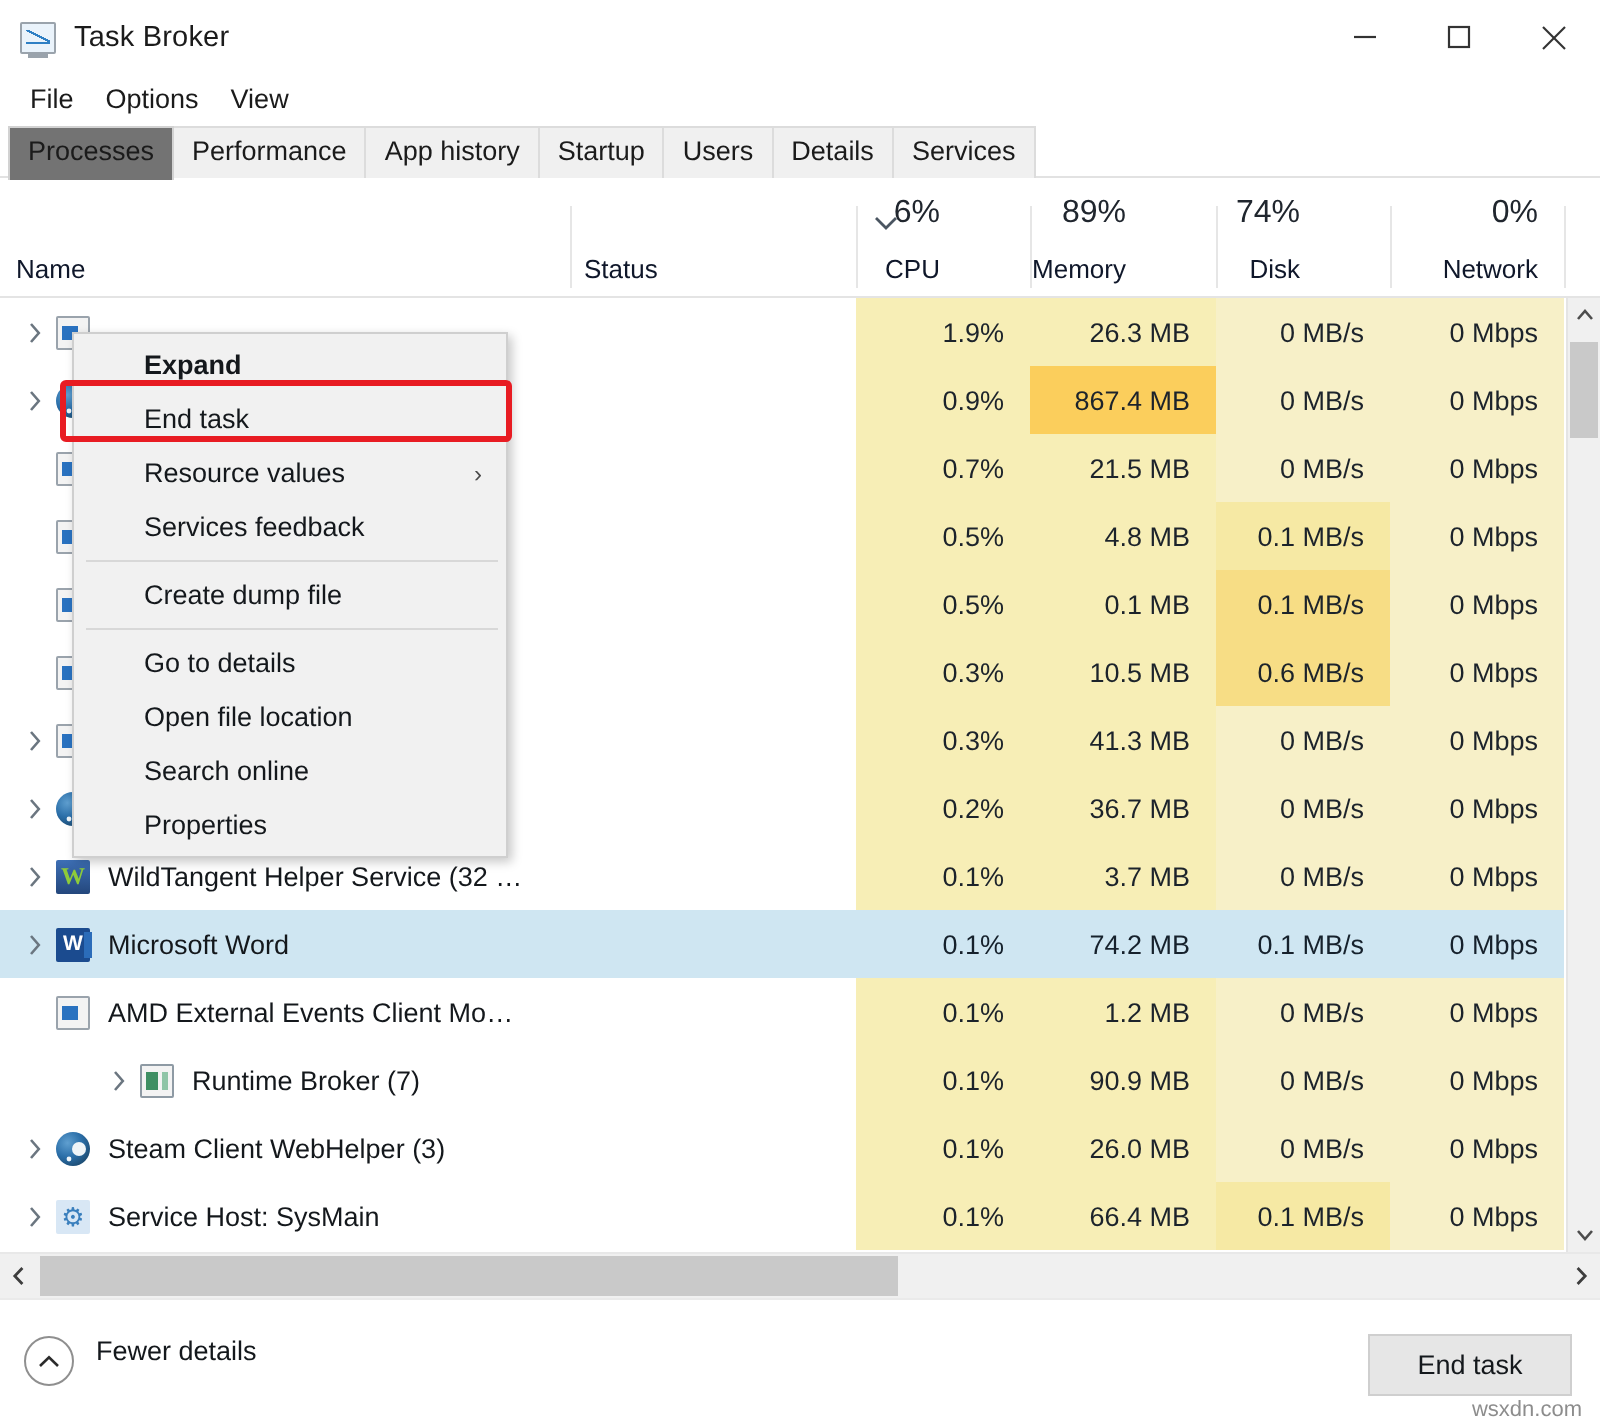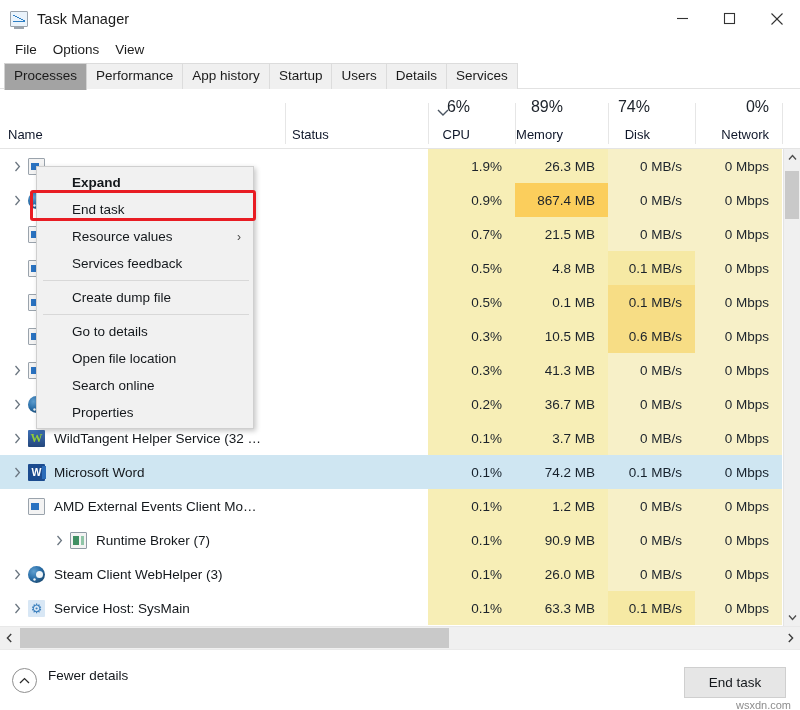--- a/index.html
+++ b/index.html
@@ -104,21 +104,21 @@
     padding: 4px 9px 5px 9px;
     background: #f0f0f0;
     border: 1px solid #dcdcdc;
     border-bottom: none;
     margin-right: -1px;
     position: relative;
     z-index: 1;
     line-height: 16px;
   }
   .tab.active {
-    background: #a3a3a3;
+    background: #737373;
     border-color: #d2d2d2;
     z-index: 3;
     padding-bottom: 6px;
     margin-bottom: -1px;
   }
 
   
   .colheader {
     position: relative;
     height: 59px;
@@ -365,21 +365,21 @@
     pointer-events: none;
   }
 </style>
 </head>
 <body>
 
 <div id="app">
 
   <div class="titlebar">
     <div class="tm-icon"></div>
-    <div class="title-text">Task Manager</div>
+    <div class="title-text">Task Broker</div>
     <div class="win-controls">
       <div class="win-btn">
         <svg width="13" height="13" viewBox="0 0 13 13">
             <line x1="1" y1="6.5" x2="12" y2="6.5" stroke="#333" stroke-width="1.1"></line>
           </svg>
       </div>
       <div class="win-btn">
         <svg width="13" height="13" viewBox="0 0 13 13">
             <rect x="1.5" y="1.5" width="10" height="10" fill="none" stroke="#333" stroke-width="1.1"></rect>
           </svg>
@@ -677,21 +677,21 @@
           <div class="cell cell-name" style="width: 285px;">
             <div class="chev">
               <svg width="7" height="11" viewBox="0 0 7 11">
                 <polyline points="1.5,1 5.4,5.5 1.5,10" fill="none" stroke="#6b7680" stroke-width="1.3"></polyline>
               </svg>
             </div>
             <div class="pic ic-gear">⚙</div>
             <div class="nm">Service Host: SysMain</div>
           </div>
           <div class="cell cell-val" style="left: 428px; width: 87px;">0.1%</div>
-          <div class="cell cell-val" style="left: 515px; width: 93px;">63.3 MB</div>
+          <div class="cell cell-val" style="left: 515px; width: 93px;">66.4 MB</div>
           <div class="cell cell-val" style="left: 608px; width: 87px;">0.1 MB/s</div>
           <div class="cell cell-val" style="left: 695px; width: 87px;">0 Mbps</div>
         </div>
       </div>
 
     <div class="vscroll">
       <div class="vs-arrow">
         <svg width="9" height="7" viewBox="0 0 9 7">
             <polyline points="1,5.5 4.5,1.5 8,5.5" fill="none" stroke="#4d4d4d" stroke-width="1.3"></polyline>
           </svg>

